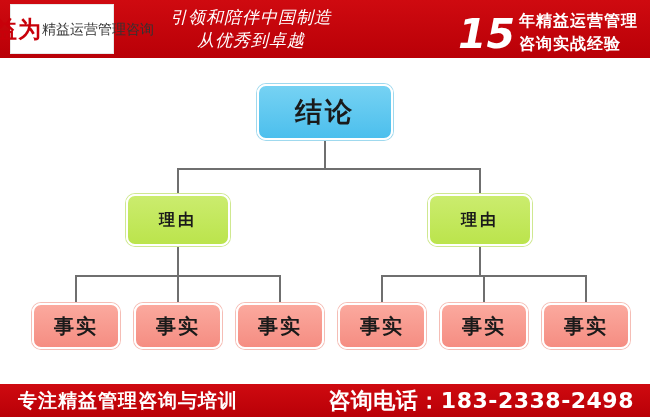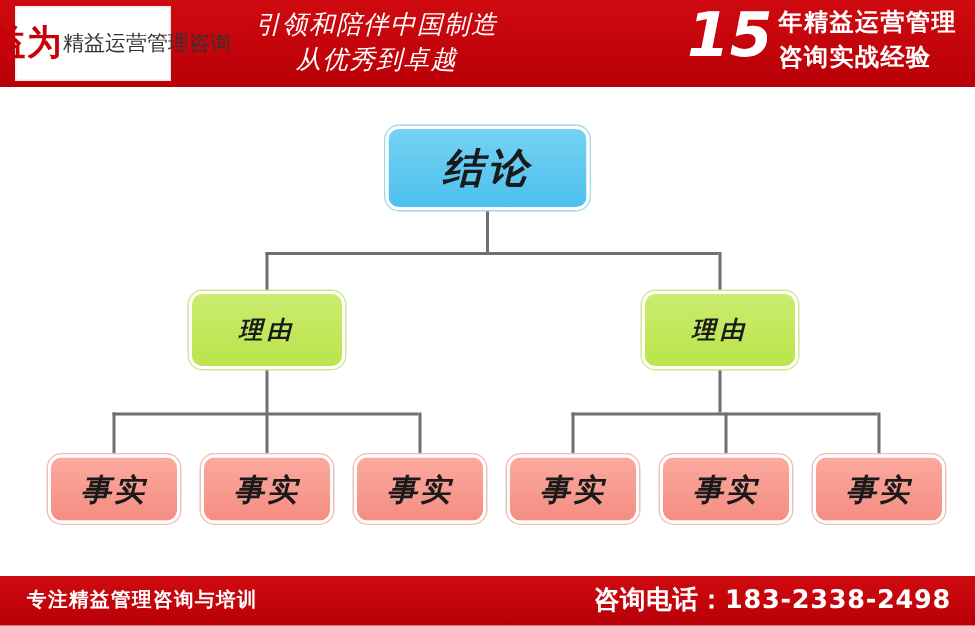--- a/index.html
+++ b/index.html
@@ -77,21 +77,21 @@
   }
   .slogan-line2 {
     font-size: 17px;
     line-height: 23px;
     letter-spacing: 1px;
   }
   .header-right {
     position: absolute;
     right: 12px; top: 3px;
     display: flex;
-    align-items: flex-start;
+    align-items: flex-end;
     height: 52px;
   }
   .big-num {
     color: #ffffff;
     font-family: "DejaVu Sans", sans-serif;
     font-weight: bold;
     font-style: italic;
     font-size: 41px;
     line-height: 41px;
     margin-right: 4px;
@@ -117,21 +117,20 @@
   .node {
     position: absolute;
     box-sizing: border-box;
     display: flex;
     align-items: center;
     justify-content: center;
     font-family: "DejaVu Sans", sans-serif;
     font-weight: bold;
     color: #1a1a1a;
     border-radius: 9px;
-    font-style: italic;
   }
   .node-conclusion {
     width: 136px;
     height: 56px;
     left: 257px;
     top: 26px;
     background: #5ec8f0;
     background: linear-gradient(#76d2f3, #4cbfed);
     border: 2px solid #ffffff;
     box-shadow: 0 0 0 1px #9fd9ee;
@@ -185,33 +184,33 @@
     background: linear-gradient(#cf0a10, #b90007);
   }
   .footer-left {
     position: absolute;
     left: 18px; top: 0;
     height: 33px;
     line-height: 33px;
     color: #ffffff;
     font-family: "DejaVu Sans", sans-serif;
     font-weight: bold;
-    font-size: 13px;
+    font-size: 19px;
     letter-spacing: 1px;
     white-space: nowrap;
   }
   .footer-right {
     position: absolute;
     right: 16px; top: 0;
     height: 33px;
     line-height: 33px;
     color: #ffffff;
     font-family: "DejaVu Sans", sans-serif;
     font-weight: bold;
-    font-size: 17px;
+    font-size: 22px;
     letter-spacing: 0.5px;
     white-space: nowrap;
   }
 </style>
 </head>
 <body>
 
 <div class="page">
 
   <div class="header">

